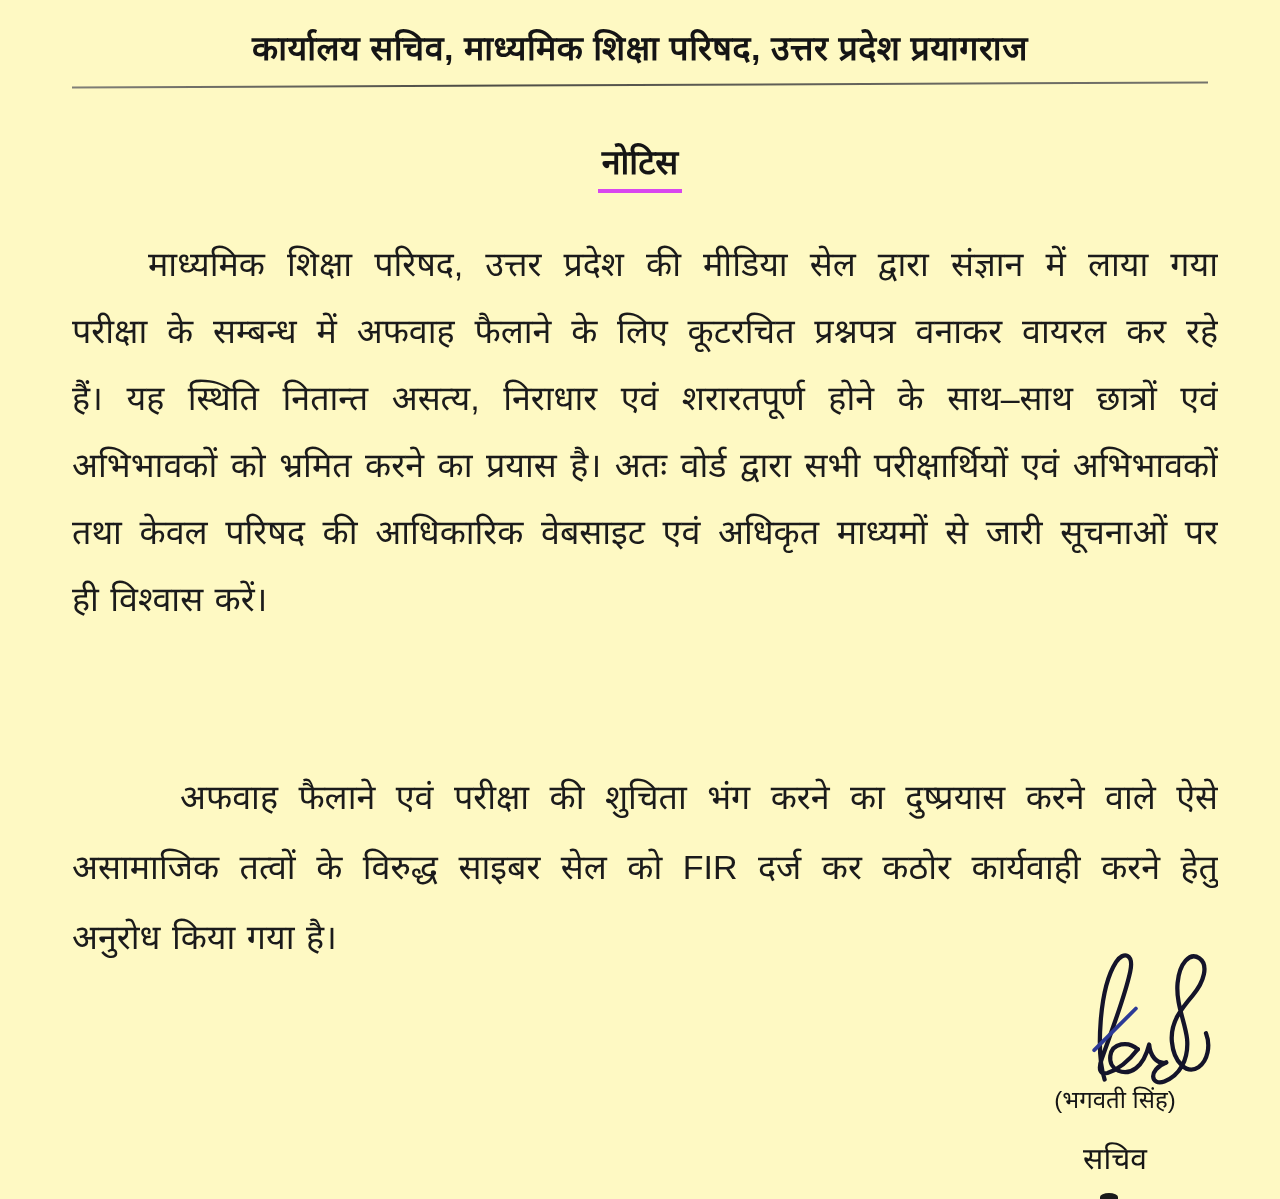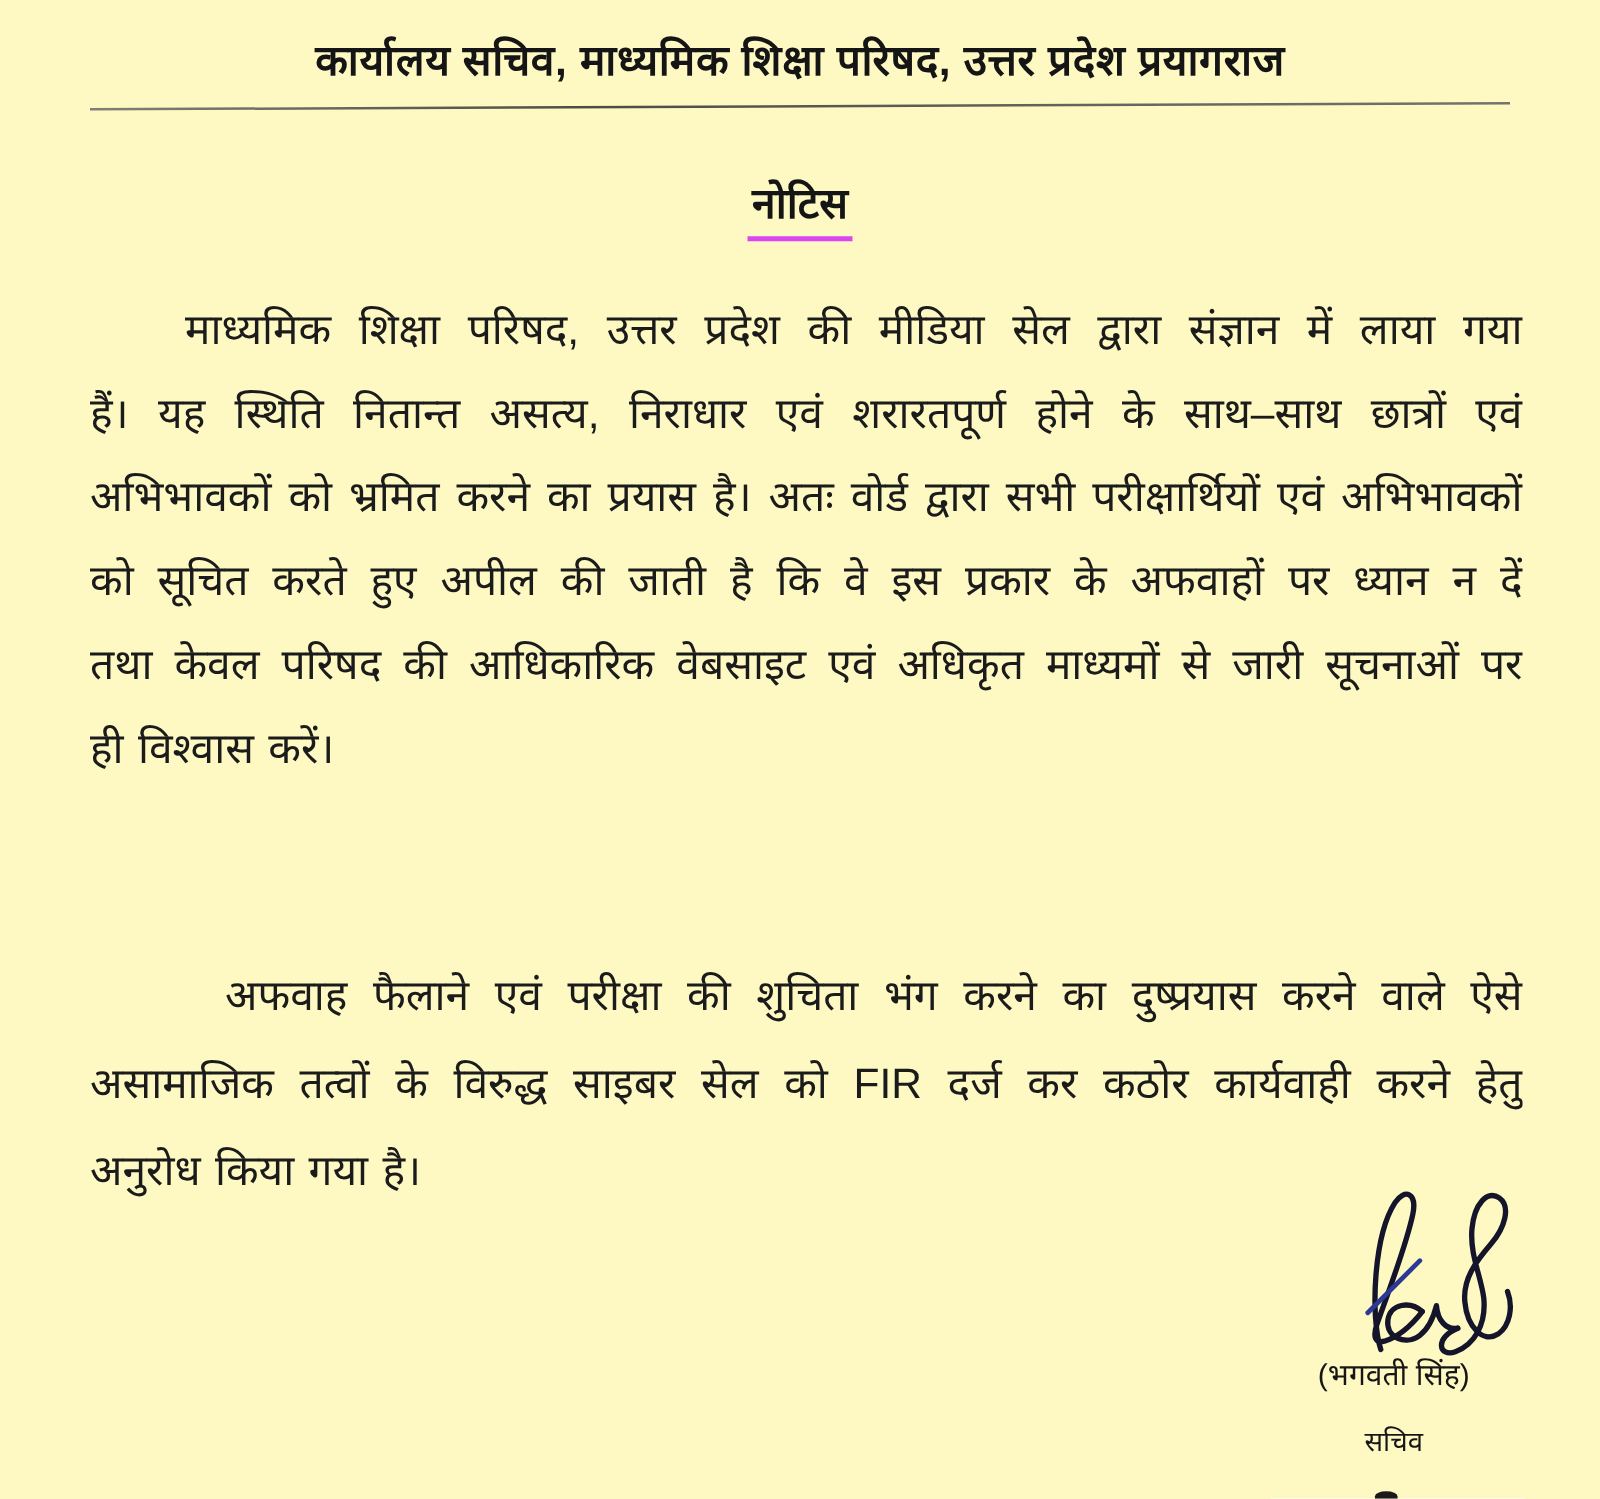--- a/index.html
+++ b/index.html
@@ -99,21 +99,21 @@
     height: 148px;
   }
   .signatory-name {
     margin-top: -10px;
     font-size: 24px;
     color: #161616;
     white-space: nowrap;
   }
   .signatory-designation {
     margin-top: 22px;
-    font-size: 22px;
+    font-size: 30px;
     color: #161616;
   }
   .page-edge-mark {
     position: absolute;
     top: 1193px;
     left: 1100px;
     width: 18px;
     height: 8px;
     background: #1a1a1a;
     border-radius: 50% 50% 0 0;
@@ -128,23 +128,23 @@
     <h1 class="doc-title">कार्यालय सचिव, माध्यमिक शिक्षा परिषद, उत्तर प्रदेश प्रयागराज</h1>
   </div>
   <div class="title-underline"></div>
 
   <div class="notice-heading-wrap">
     <h2 class="notice-heading">नोटिस</h2>
   </div>
 
   <section class="para para1">
     <div class="line indent">माध्यमिक शिक्षा परिषद, उत्तर प्रदेश की मीडिया सेल द्वारा संज्ञान में लाया गया</div>
+    <div class="line">परीक्षा के सम्बन्ध में अफवाह फैलाने के लिए कूटरचित प्रश्नपत्र वनाकर वायरल कर रहे</div>
     <div class="line">हैं। यह स्थिति नितान्त असत्य, निराधार एवं शरारतपूर्ण होने के साथ–साथ छात्रों एवं</div>
     <div class="line">अभिभावकों को भ्रमित करने का प्रयास है। अतः वोर्ड द्वारा सभी परीक्षार्थियों एवं अभिभावकों</div>
-    <div class="line">को सूचित करते हुए अपील की जाती है कि वे इस प्रकार के अफवाहों पर ध्यान न दें</div>
     <div class="line">तथा केवल परिषद की आधिकारिक वेबसाइट एवं अधिकृत माध्यमों से जारी सूचनाओं पर</div>
     <div class="line last">ही विश्वास करें।</div>
   </section>
 
   <section class="para para2">
     <div class="line indent">अफवाह फैलाने एवं परीक्षा की शुचिता भंग करने का दुष्प्रयास करने वाले ऐसे</div>
     <div class="line">असामाजिक तत्वों के विरुद्ध साइबर सेल को FIR दर्ज कर कठोर कार्यवाही करने हेतु</div>
     <div class="line last">अनुरोध किया गया है।</div>
   </section>
 

